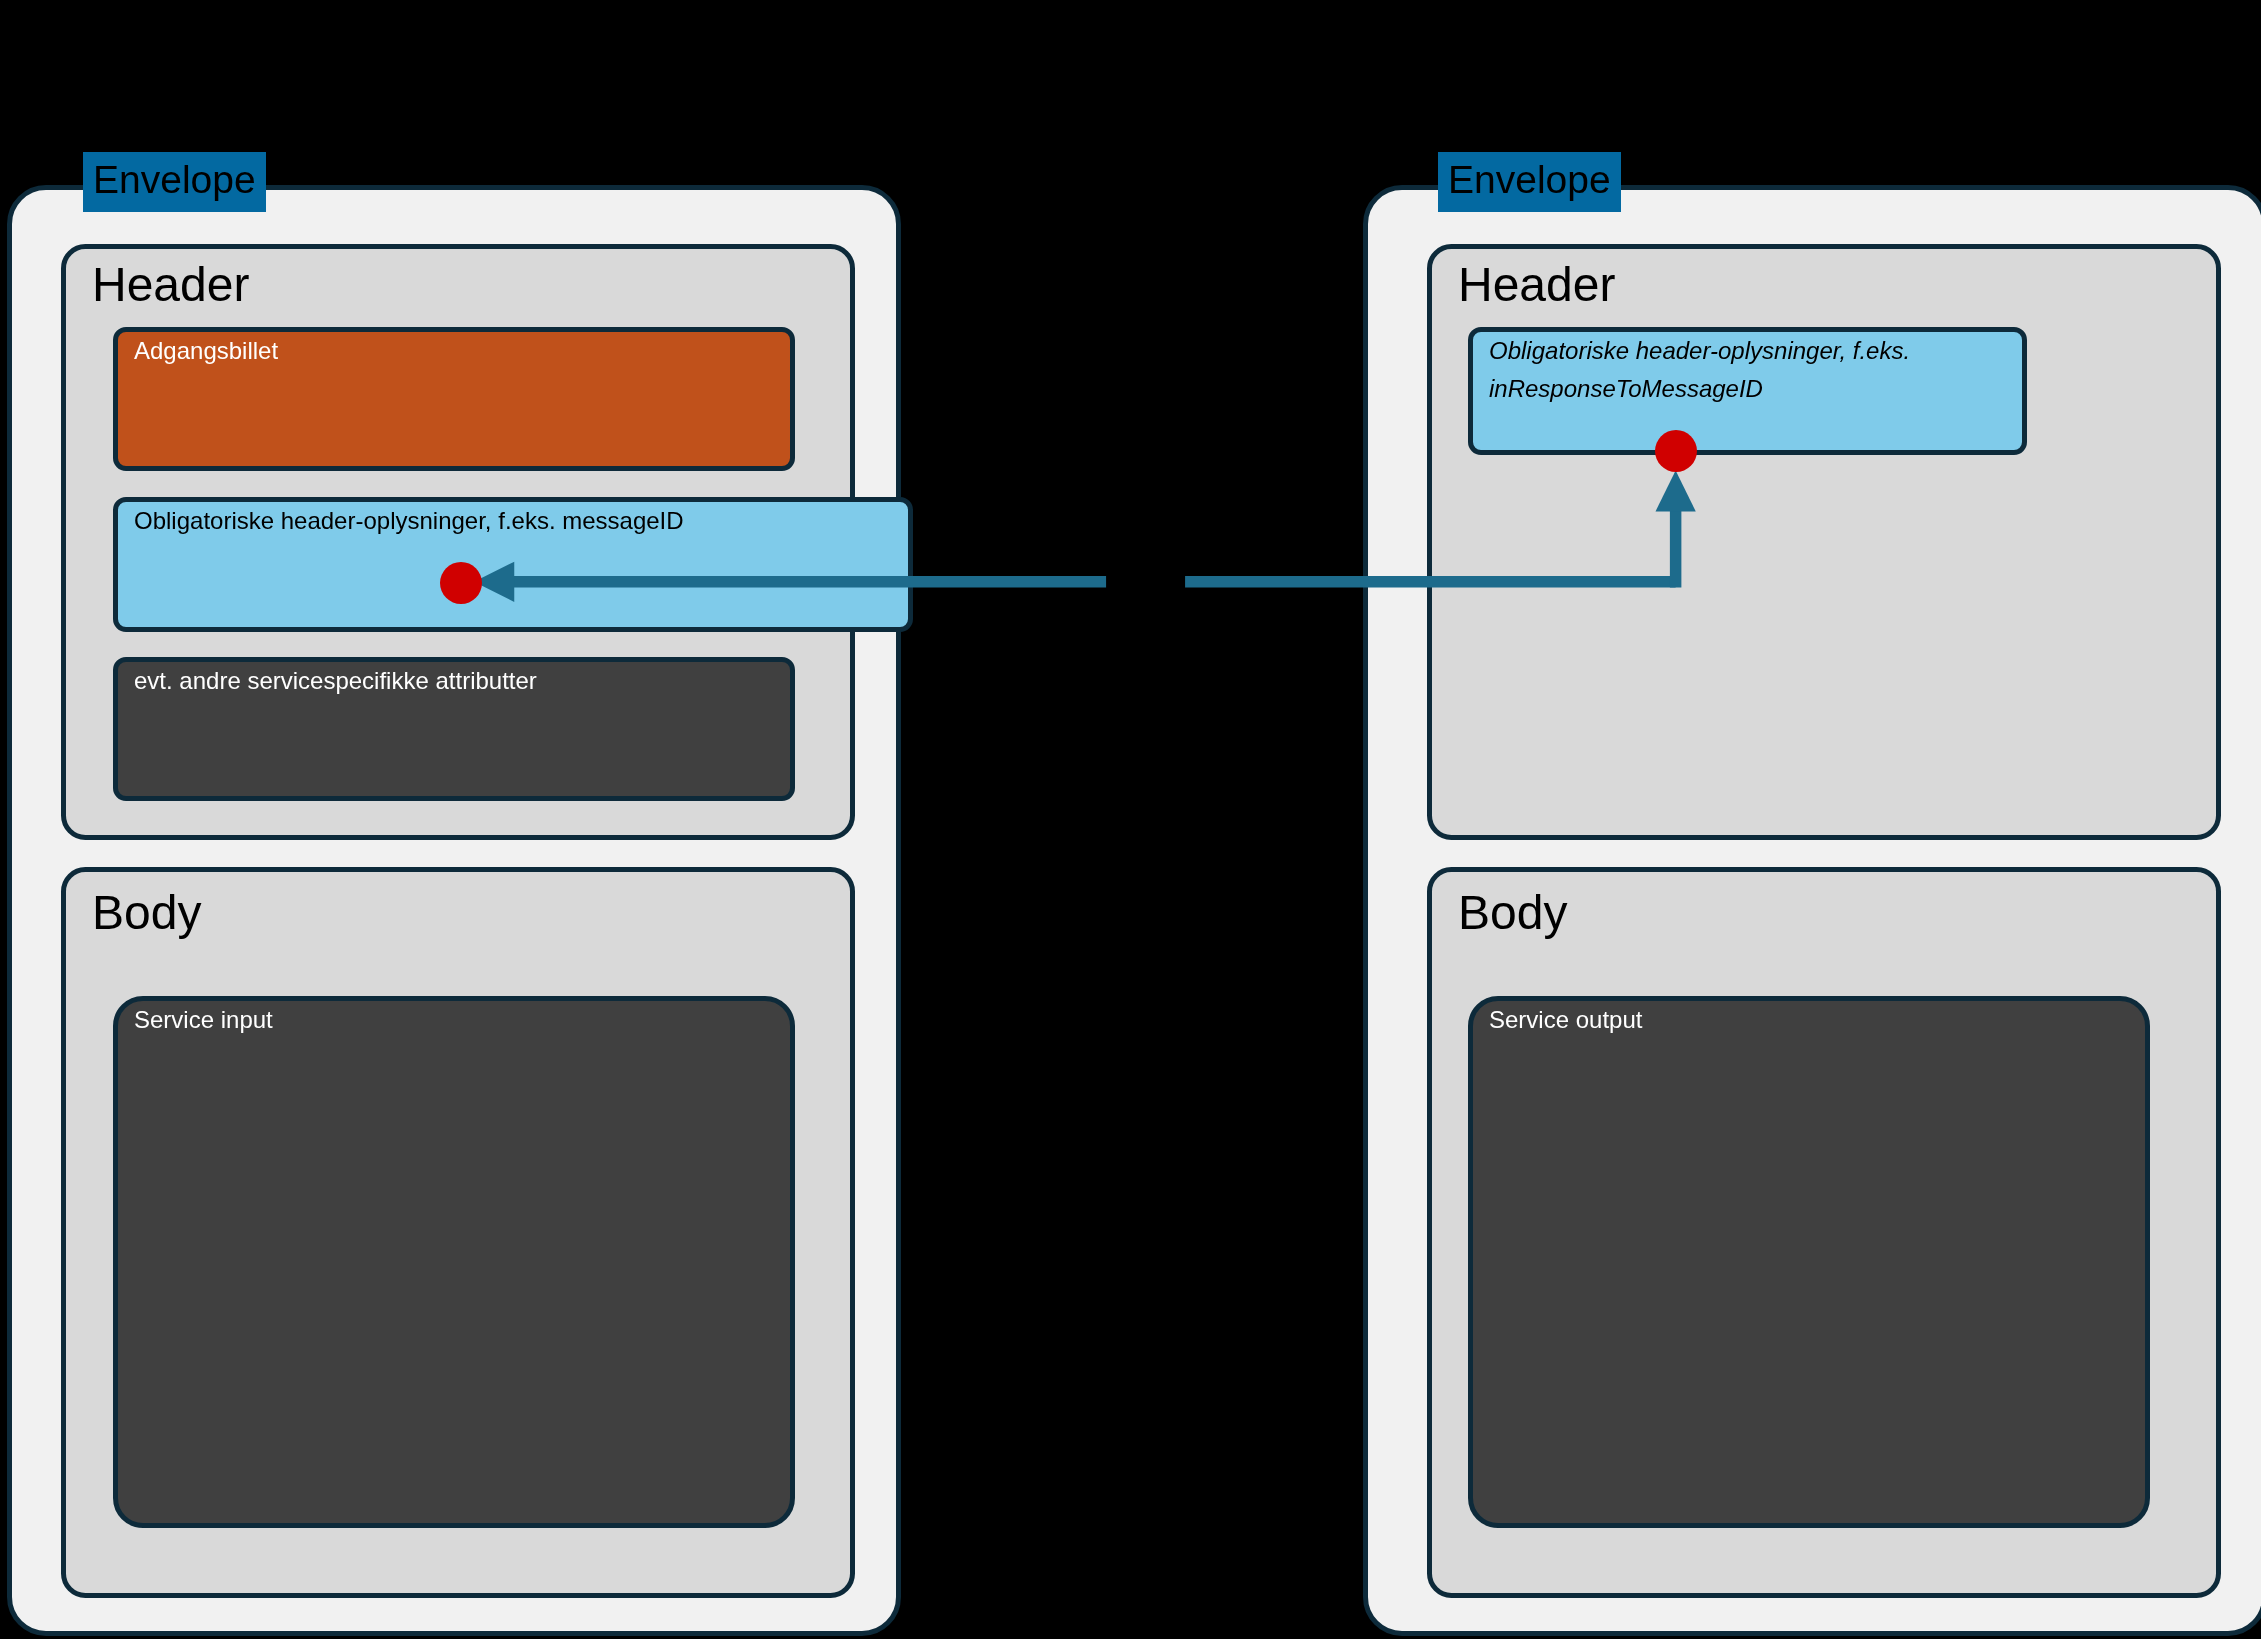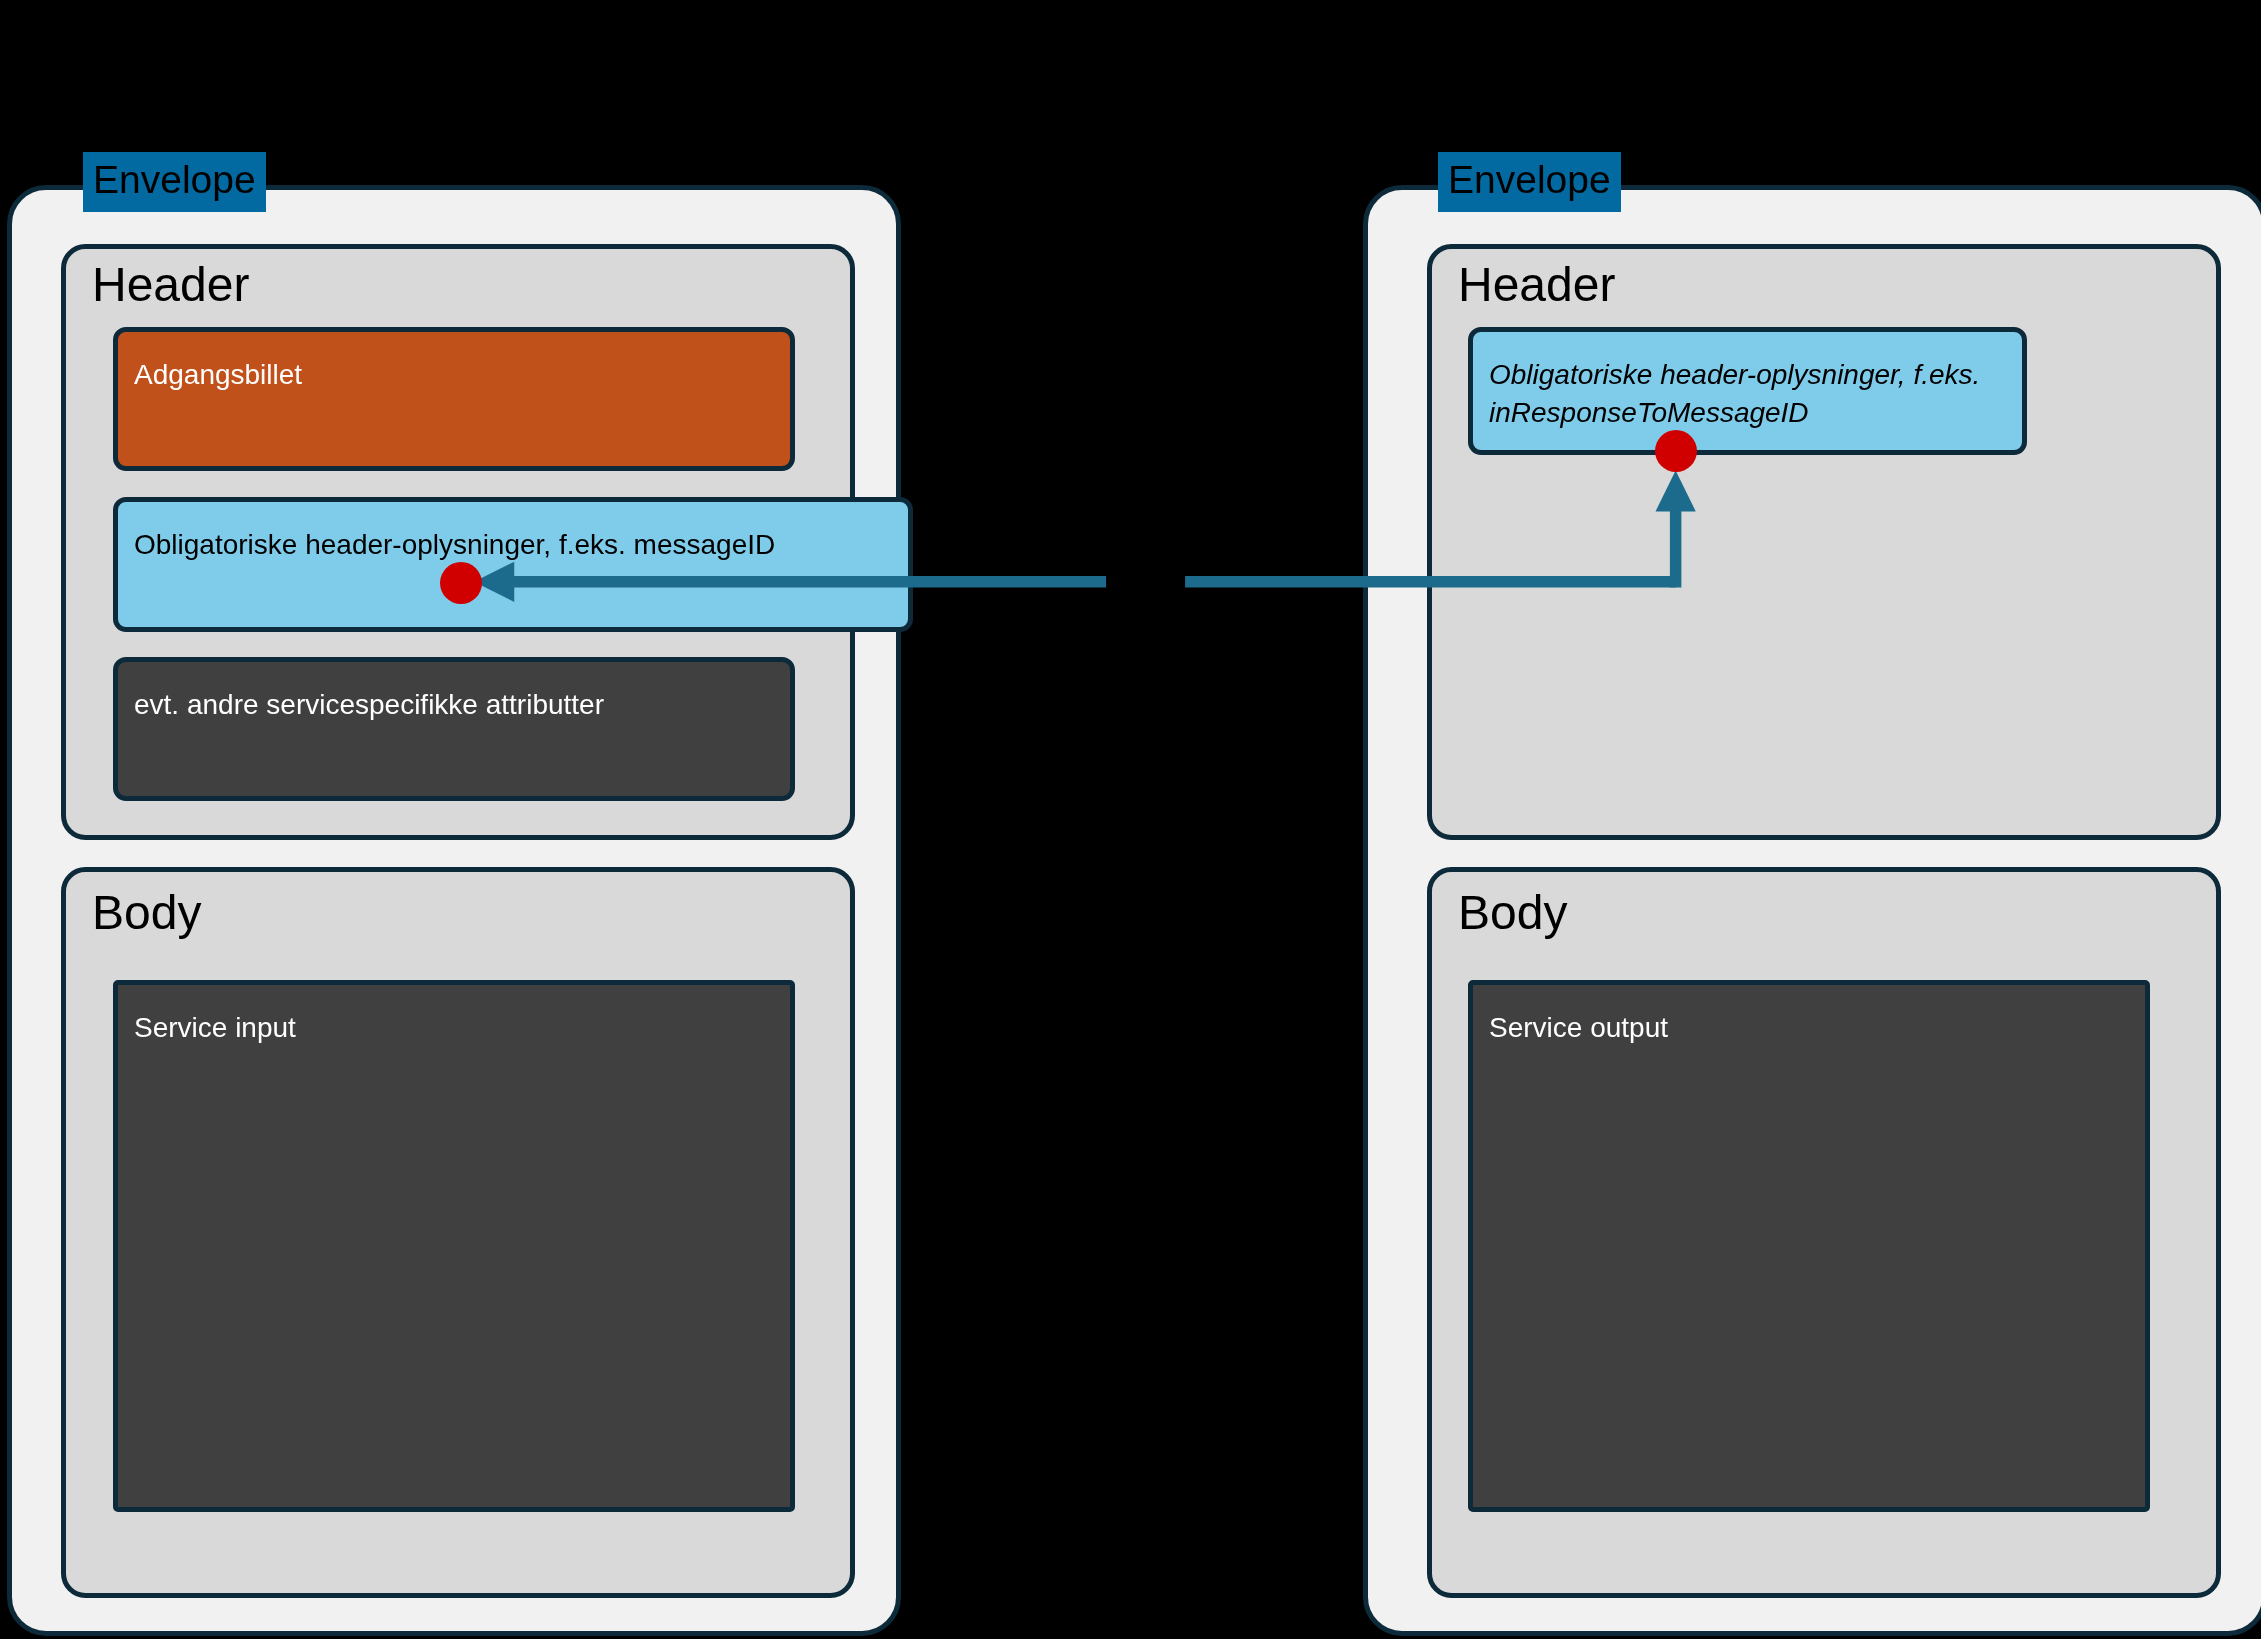--- a/index.html
+++ b/index.html
@@ -51,28 +51,28 @@
     white-space: nowrap;
     text-align: right;
   }
 
   
   .item {
     position: absolute;
     border: 5px solid #0D2A3A;
     border-radius: 13px;
     box-sizing: border-box;
-    font-size: 28px;
+    font-size: 24px;
     line-height: 38px;
-    padding: 24px 16px;
+    padding: 0 16px;
   }
   .item.orange  { background: #C0511B; color: #FFFFFF; }
   .item.lightbl { background: #7FCBEA; color: #000000; }
   .item.blue    { background: #404040; color: #FFFFFF; }
-  .item.big     { border-radius: 5px; }
+  .item.big     { border-radius: 30px; margin-top: 16px; }
 
   
   .connector-svg {
     position: absolute;
     left: 0;
     top: 0;
     width: 2261px;
     height: 1639px;
     z-index: 25;
     pointer-events: none;

